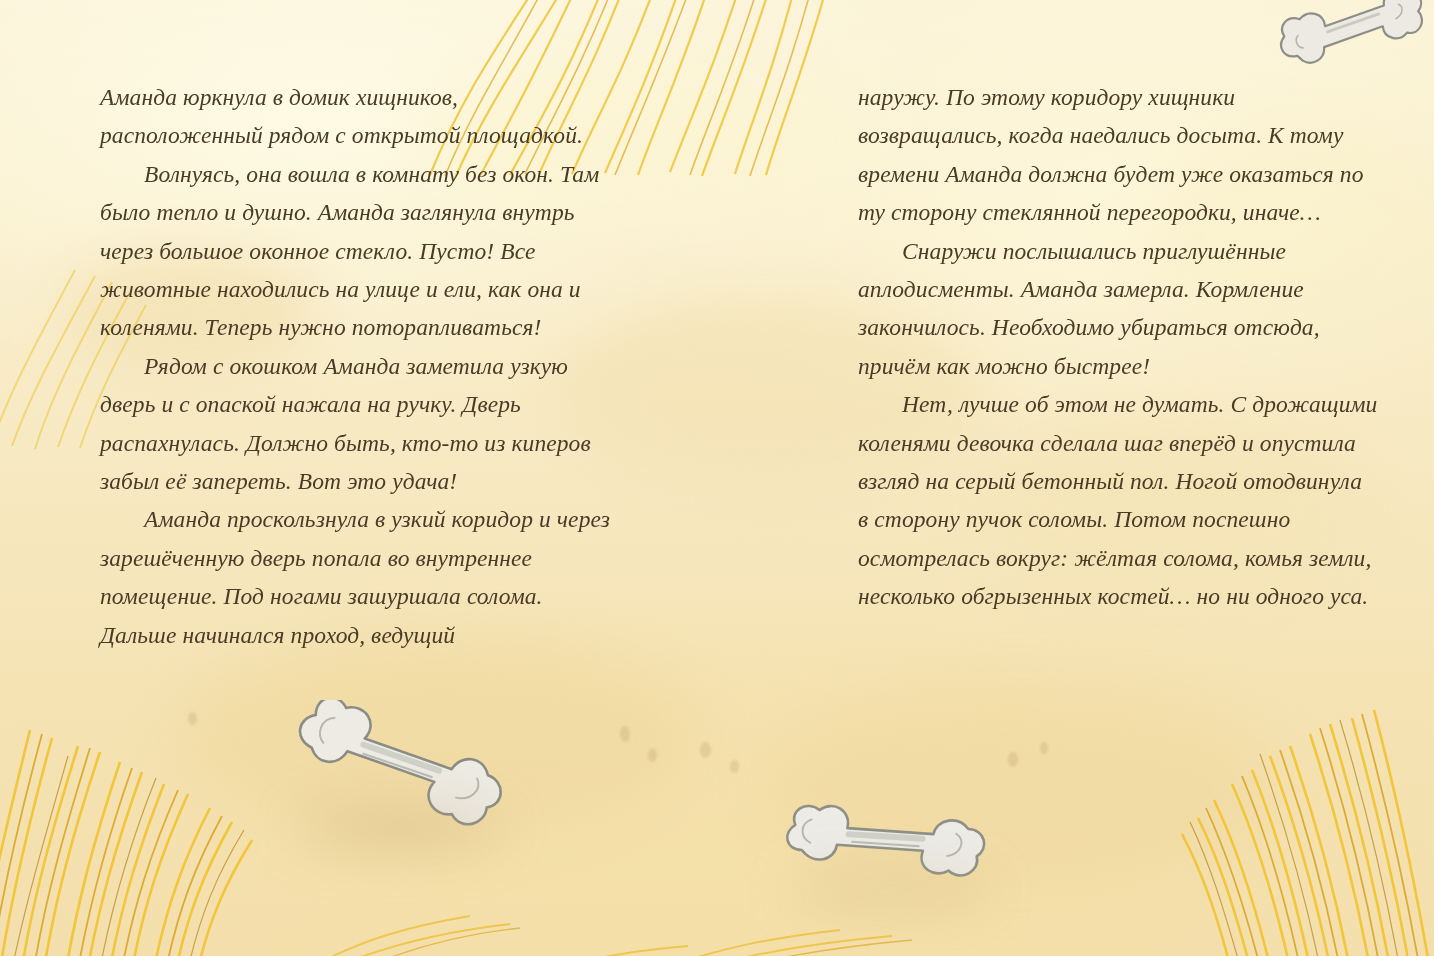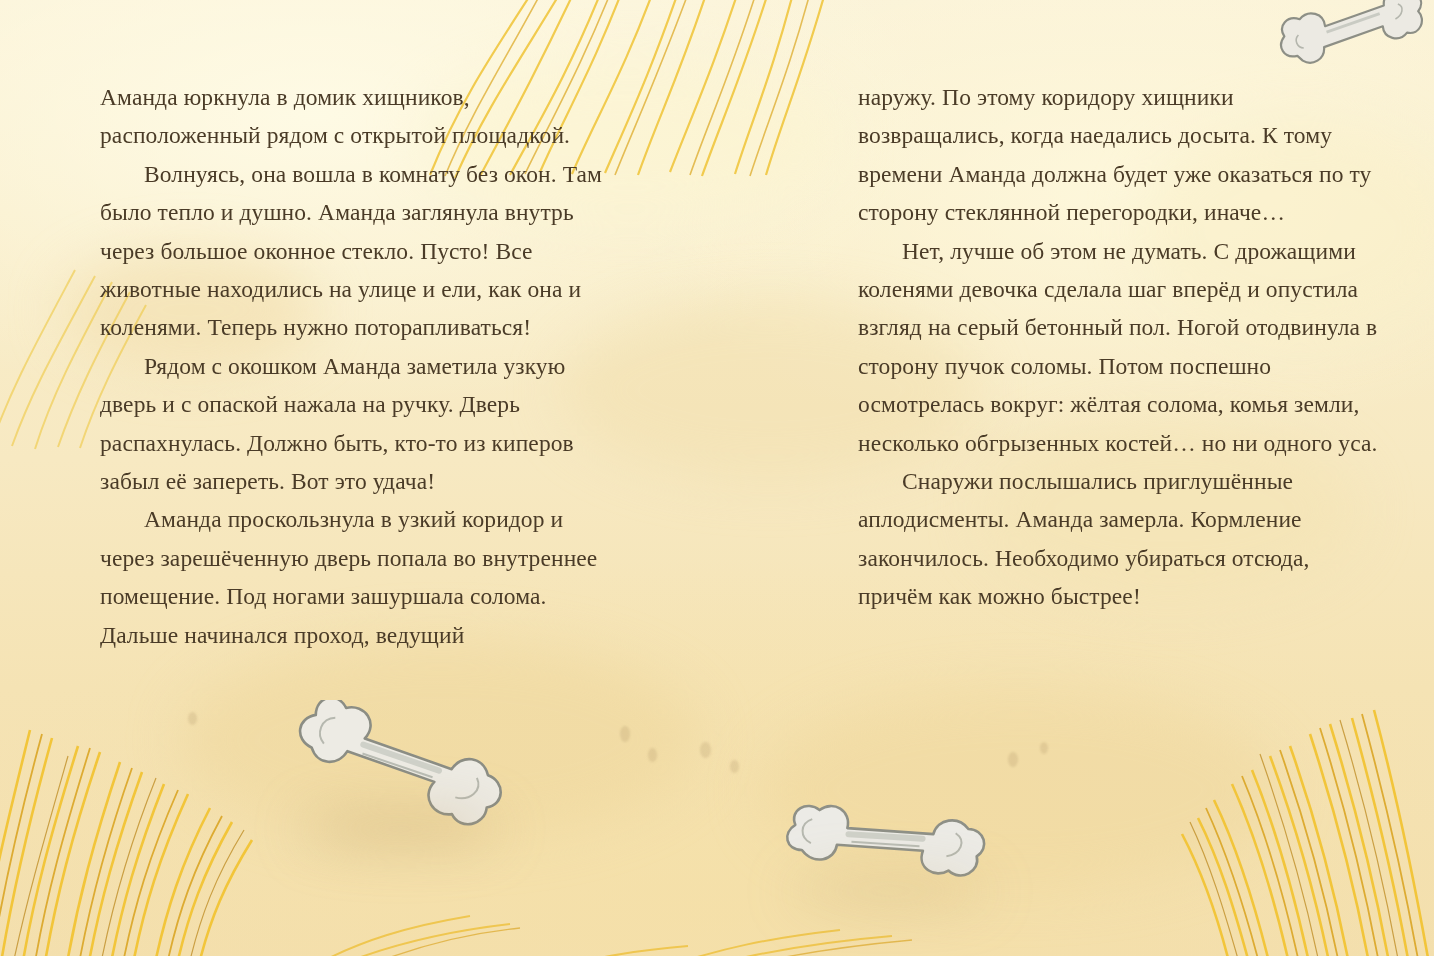--- a/index.html
+++ b/index.html
@@ -61,20 +61,21 @@
     line-height: 38.4px;
     letter-spacing: 0.1px;
   }
   .column.left  { left: 100px; }
   .column.right { left: 858px; }
 
   .column p {
     margin: 0;
     text-indent: 0;
     white-space: pre-wrap;
+    font-style: italic;
   }
   .column p.indented {
     text-indent: 44px;
   }
 
   
   .speck {
     position: absolute;
     border-radius: 50%;
     background: rgba(170,140,95,0.22);
@@ -248,18 +249,18 @@
 
     <div class="column left">
       <p>Аманда юркнула в домик хищников, расположенный рядом с открытой площадкой.</p>
       <p class="indented">Волнуясь, она вошла в комнату без окон. Там было тепло и душно. Аманда заглянула внутрь через большое оконное стекло. Пусто! Все животные находились на улице и ели, как она и коленями. Теперь нужно поторапливаться!</p>
       <p class="indented">Рядом с окошком Аманда заметила узкую дверь и с опаской нажала на ручку. Дверь распахнулась. Должно быть, кто-то из киперов забыл её запереть. Вот это удача!</p>
       <p class="indented">Аманда проскользнула в узкий коридор и через зарешёченную дверь попала во внутреннее помещение. Под ногами зашуршала солома. Дальше начинался проход, ведущий</p>
     </div>
 
     <div class="column right">
       <p>наружу. По этому коридору хищники возвращались, когда наедались досыта. К тому времени Аманда должна будет уже оказаться по ту сторону стеклянной перегородки, иначе…</p>
+      <p class="indented">Снаружи послышались приглушённые аплодисменты. Аманда замерла. Кормление закончилось. Необходимо убираться отсюда, причём как можно быстрее!</p>
       <p class="indented">Нет, лучше об этом не думать. С дрожащими коленями девочка сделала шаг вперёд и опустила взгляд на серый бетонный пол. Ногой отодвинула в сторону пучок соломы. Потом поспешно осмотрелась вокруг: жёлтая солома, комья земли, несколько обгрызенных костей… но ни одного уса.</p>
-      <p class="indented">Снаружи послышались приглушённые аплодисменты. Аманда замерла. Кормление закончилось. Необходимо убираться отсюда, причём как можно быстрее!</p>
     </div>
 
   </div>
 </div>
 
 </body></html>

